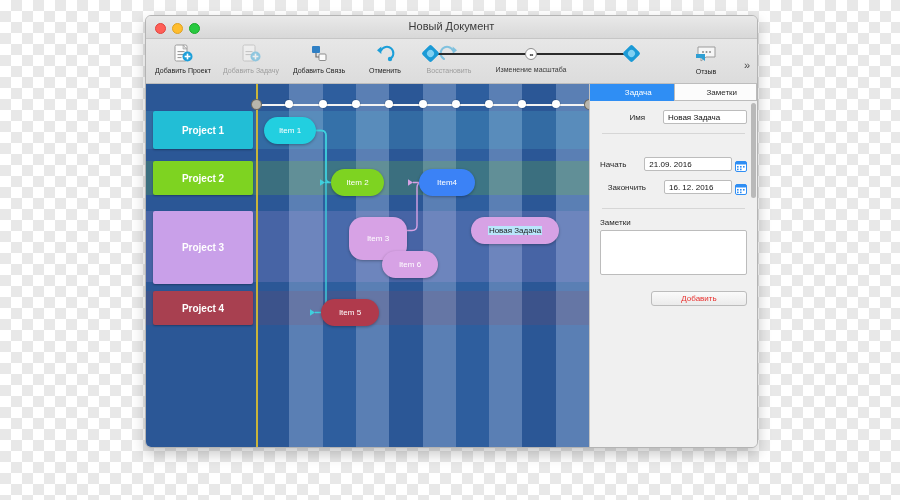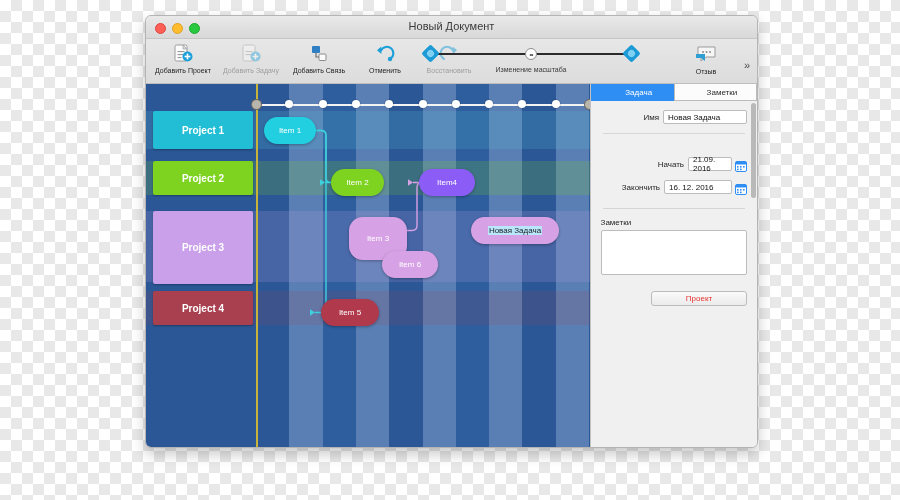--- a/index.html
+++ b/index.html
@@ -117,21 +117,21 @@
   
   #inspector { position:relative; width:168px; height:100%; background:#f0f0f0; border-left:1px solid #c3c3c3; }
   #tabs { display:flex; height:17px; margin:0; }
   .tab {
     flex:1; display:flex; align-items:center; justify-content:center;
     font-size:8px; border:1px solid #bcbcbc; border-top:none;padding-left:13px;
   }
   .tab.active { background:#2f8ef4; color:#ffffff; border-color:#2f8ef4; }
   .tab.inactive { background:#fcfcfc; color:#2a2a2a; }
   .frow { display:flex; align-items:center; margin-top:9px; padding:0 10px; justify-content:flex-end; }
-  .flabel { font-size:8px; color:#1f1f1f; margin-right:4px; }
+  .flabel { font-size:8px; color:#1f1f1f; margin-right:18px; }
   .finput {
     background:#ffffff; border:1px solid #bcbcbc; border-radius:2px;
     font-size:8px; color:#111; padding:2px 4px; height:14px;
     display:flex; align-items:center;
   }
   .hr { height:1px; background:#d6d6d6; margin:9px 12px 0 12px; }
   .cal-icon { width:12px; height:12px; margin-left:3px; }
   #notes-label { font-size:8px; color:#1f1f1f; padding:0 0 0 10px; margin-top:9px; }
   #notes-box { margin:3px 10px 0 10px; height:45px; background:#ffffff; border:1px solid #bcbcbc; border-radius:2px; }
   #delete-btn {
@@ -308,21 +308,21 @@
             <span>Project 4</span>
           </div>
         </div>
       <div id="tasks">
           <div class="task" style="left: 118px; top: 33px; width: 52px; height: 27px; background: rgb(34, 207, 224);">
             <span>Item 1</span>
           </div>
           <div class="task" style="left: 185px; top: 85px; width: 53px; height: 27px; background: rgb(126, 211, 33);">
             <span>Item 2</span>
           </div>
-          <div class="task" style="left: 273px; top: 85px; width: 56px; height: 27px; background: #8b5cf6;">
+          <div class="task" style="left: 273px; top: 85px; width: 56px; height: 27px; background: #3b82f6;">
             <span>Item4</span>
           </div>
           <div class="task" style="left: 203px; top: 133px; width: 58px; height: 43px; background: rgb(215, 162, 229);">
             <span>Item 3</span>
           </div>
           <div class="task" style="left: 325px; top: 133px; width: 88px; height: 27px; background: rgb(215, 162, 229);">
             <span class="sel">Новая Задача</span>
           </div>
           <div class="task" style="left: 236px; top: 167px; width: 56px; height: 27px; background: rgb(215, 162, 229);">
             <span>Item 6</span>
@@ -342,21 +342,21 @@
       <div class="frow">
         <span class="flabel">Имя</span>
         <div class="finput" style="width:84px;">Новая Задача</div>
       </div>
 
       <div class="hr"></div>
       <div style="height:14px;"></div>
 
       <div class="frow">
         <span class="flabel">Начать</span>
-        <div class="finput" style="width:44px;">21.09. 2016</div>
+        <div class="finput" style="width:88px;">21.09. 2016</div>
         <span class="cal-icon">
           <svg width="12" height="12" viewBox="0 0 12 12">
             <rect x="0.5" y="1.5" width="11" height="10" rx="1.5" fill="#fff" stroke="#2f8ef4" stroke-width="1"></rect>
             <rect x="0.5" y="1.5" width="11" height="3" rx="1.5" fill="#2f8ef4"></rect>
             <rect x="2" y="6" width="1.6" height="1.6" fill="#2f8ef4"></rect>
             <rect x="5" y="6" width="1.6" height="1.6" fill="#2f8ef4"></rect>
             <rect x="8" y="6" width="1.6" height="1.6" fill="#2f8ef4"></rect>
             <rect x="2" y="8.6" width="1.6" height="1.6" fill="#2f8ef4"></rect>
             <rect x="5" y="8.6" width="1.6" height="1.6" fill="#2f8ef4"></rect>
           </svg>
@@ -377,18 +377,18 @@
             <rect x="5" y="8.6" width="1.6" height="1.6" fill="#2f8ef4"></rect>
           </svg>
         </span>
       </div>
 
       <div class="hr" style="margin-top:14px;"></div>
 
       <div id="notes-label">Заметки</div>
       <div id="notes-box"></div>
 
-      <div id="delete-btn">Проект</div>
+      <div id="delete-btn">Добавить</div>
 
       <div id="vscroll"></div>
     </div>
   </div>
 </div>
 
 </body></html>

